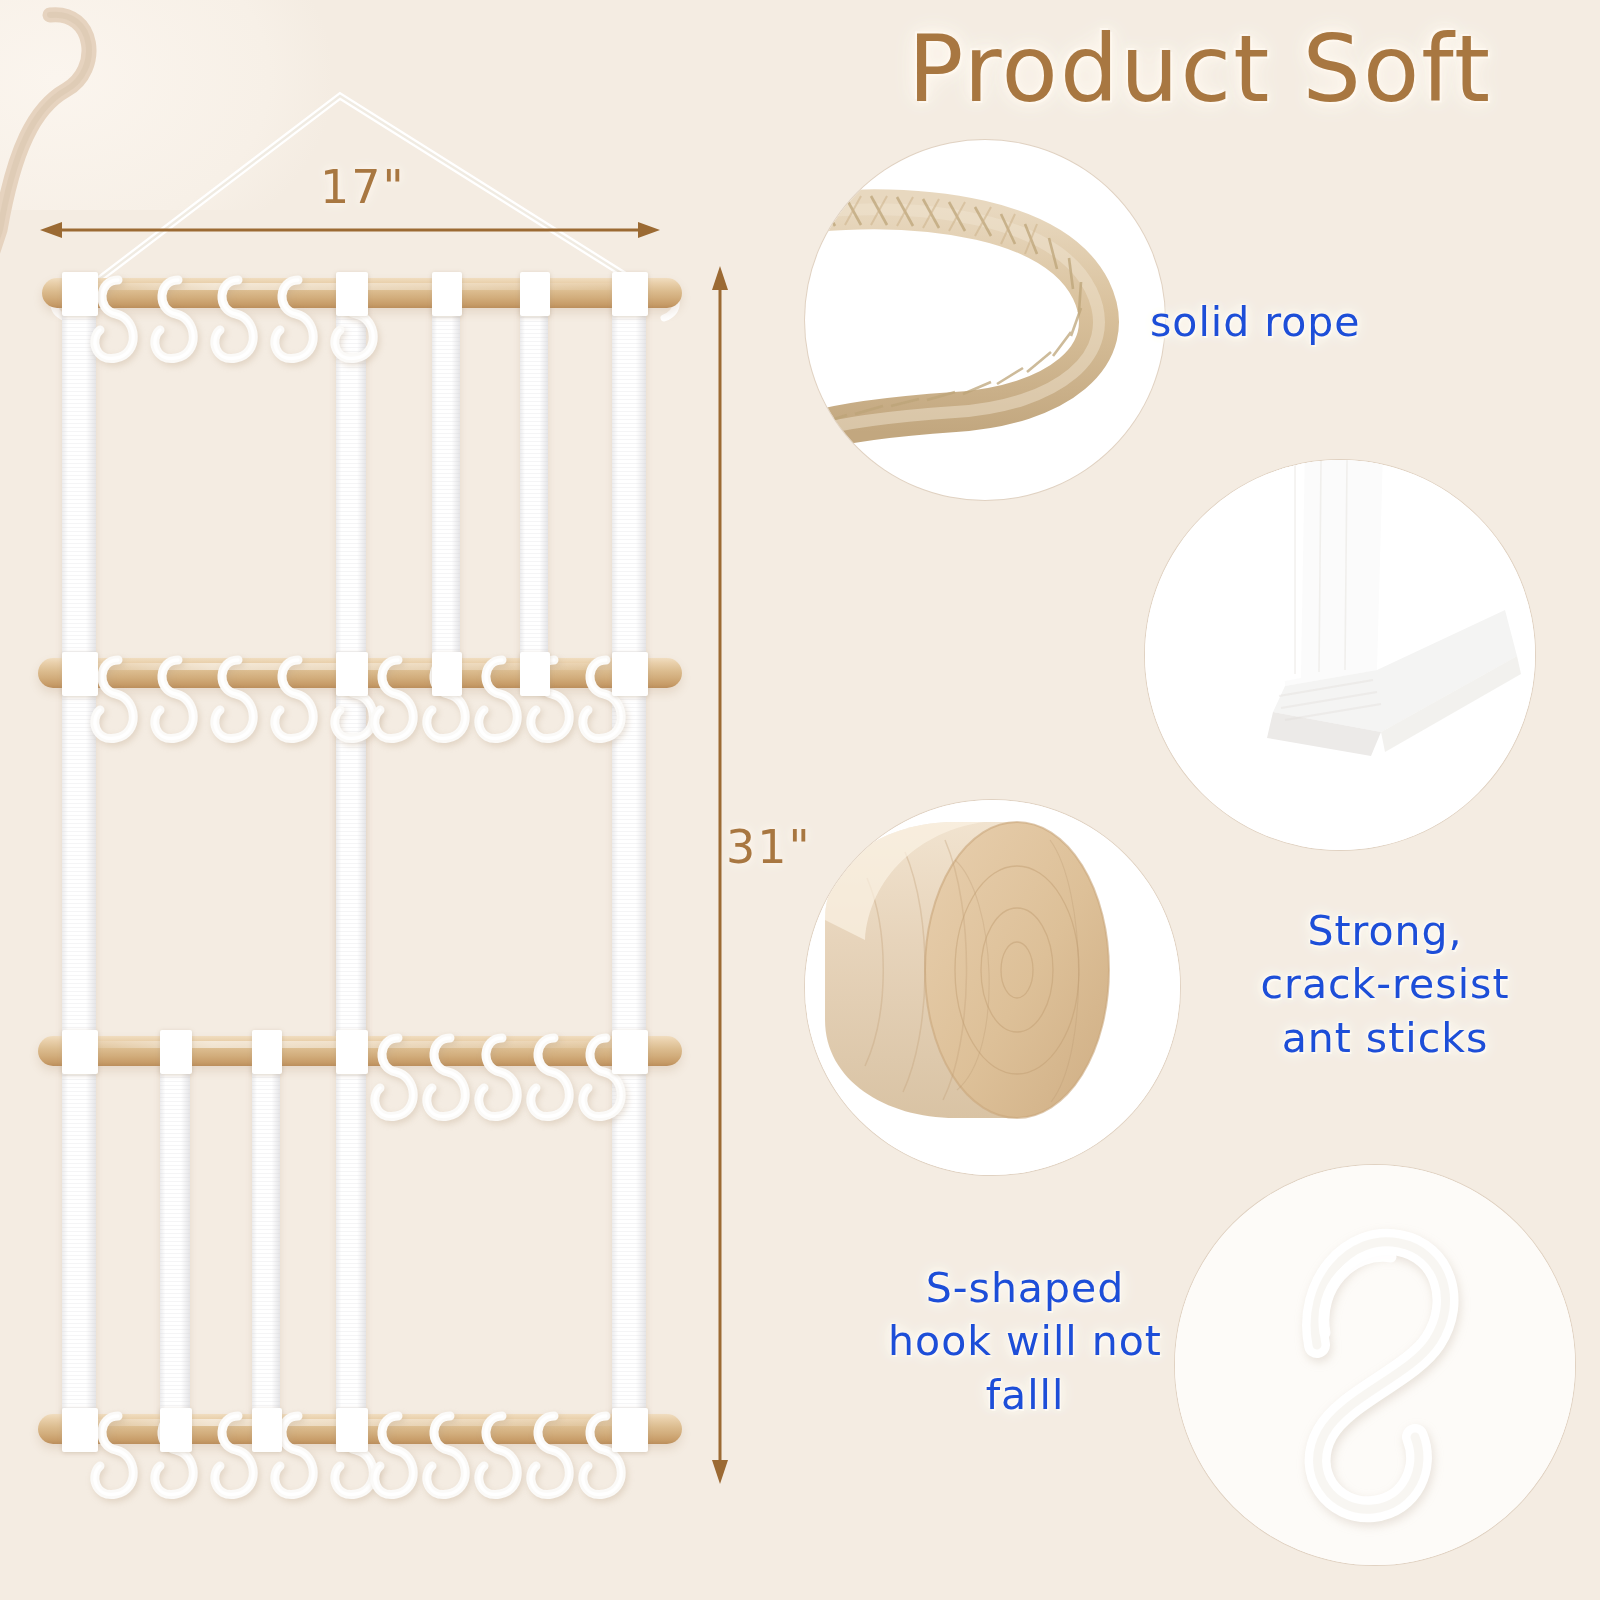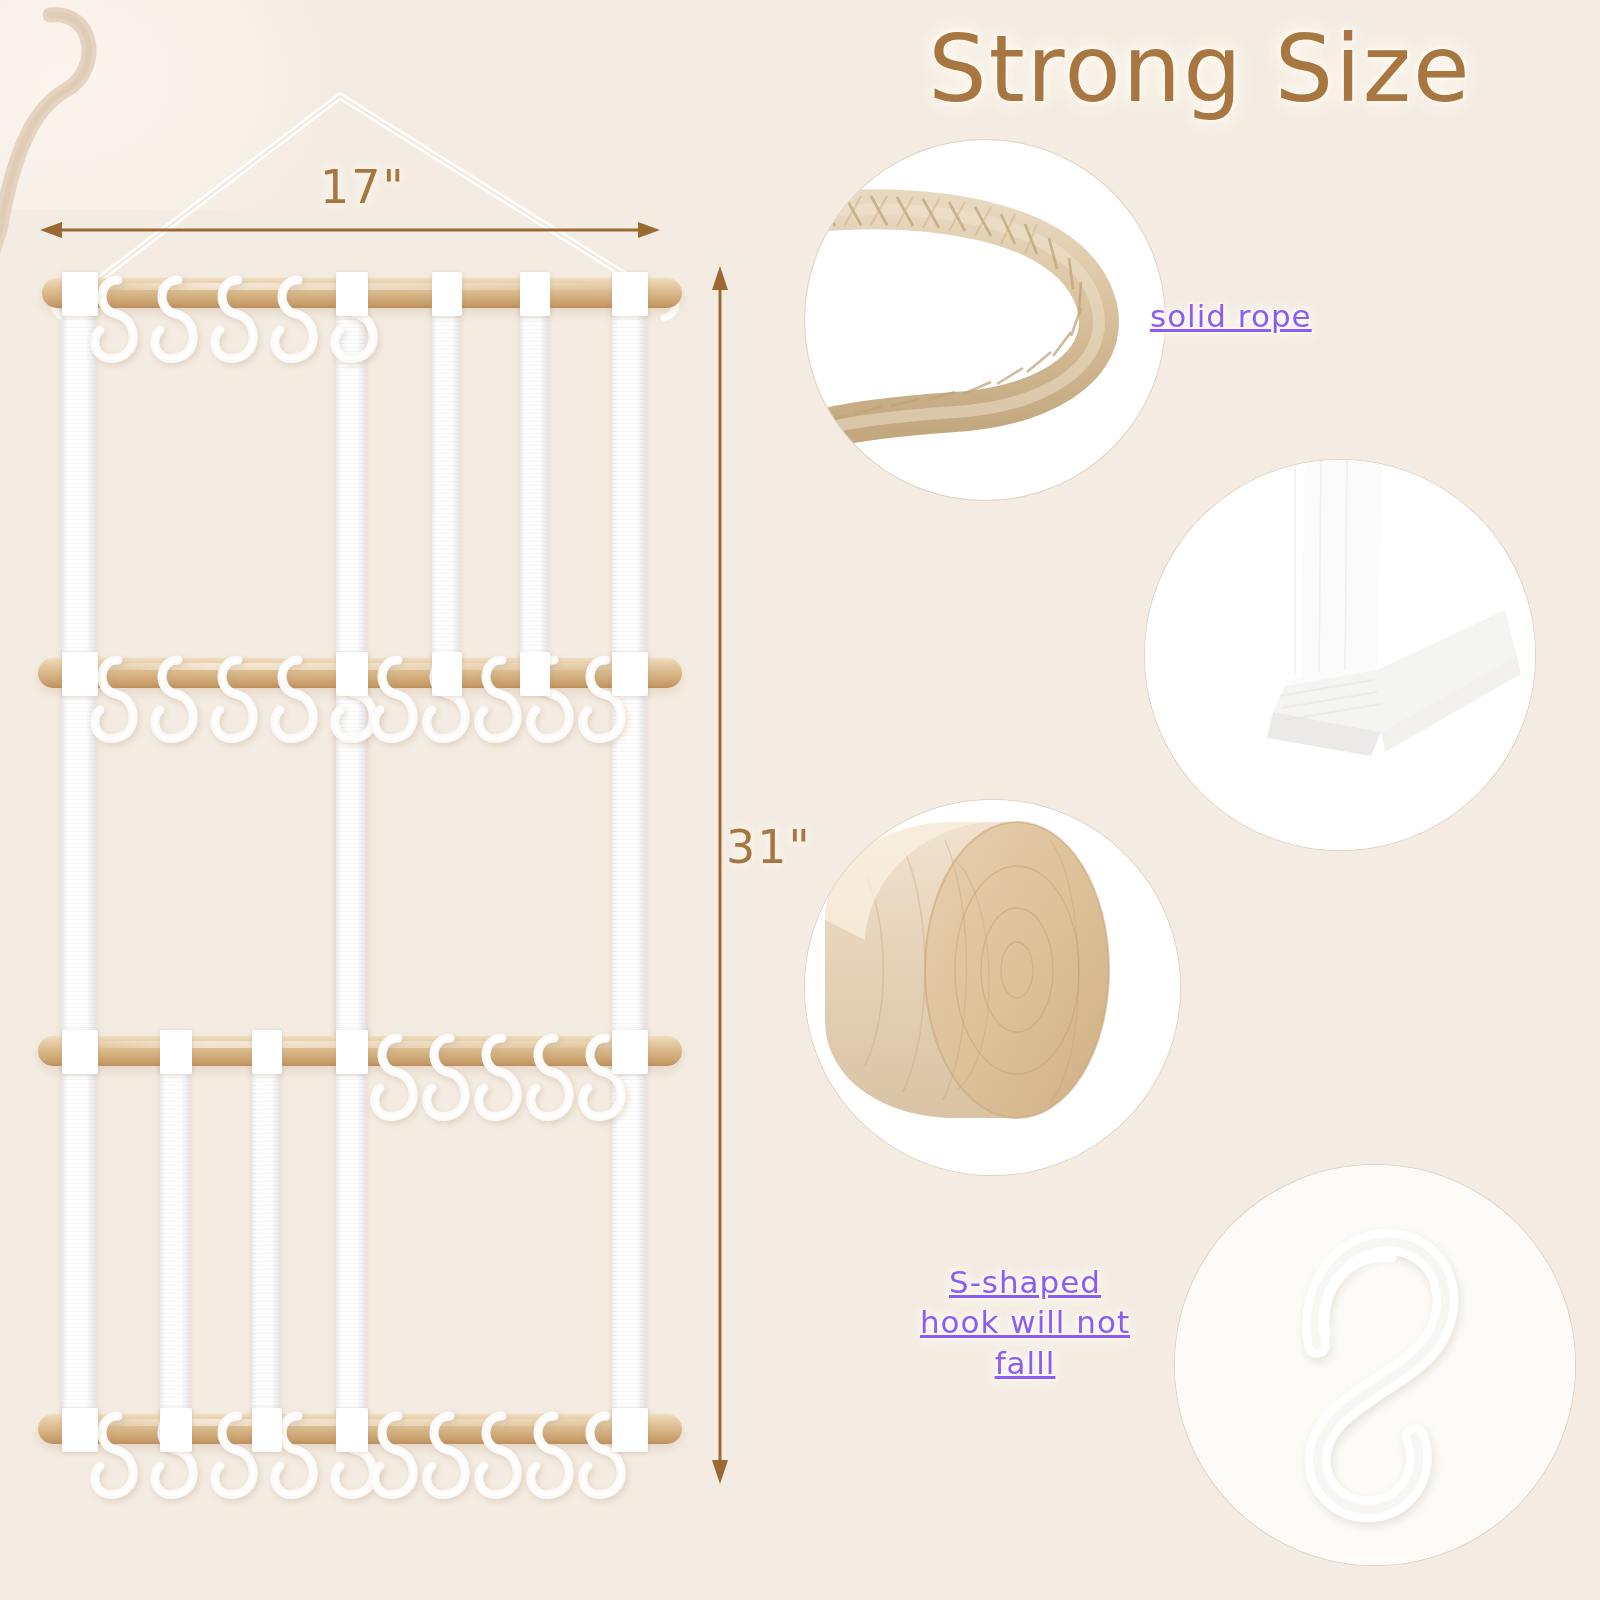--- a/index.html
+++ b/index.html
@@ -31,31 +31,30 @@
     color:#a87741;
     text-shadow:
       0 0 10px #fff8ef, 0 0 18px #fff8ef, 0 0 26px #fff8ef,
       2px 2px 0 #fdf7f0, -2px -2px 0 #fdf7f0;
     white-space:nowrap;
   }
 
   
   .cap{
     position:absolute;
-    color:#8b5cf6;
-    font-size:31px;
+    color:#1d4ed8;
+    font-size:41px;
     line-height:1.30;
     letter-spacing:1px;
     text-align:center;
     font-family:"DejaVu Sans", sans-serif;
     text-shadow:
       0 0 8px #fffaf3, 0 0 14px #fffaf3, 0 0 20px #fffaf3,
       1.5px 1.5px 0 #fdf8f1, -1.5px -1.5px 0 #fdf8f1;
     white-space:pre-line;
-    text-decoration:underline;
   }
   #cap-rope   { left:1150px; top:296px;  width:330px; text-align:left;}
   #cap-sliver { left:790px;  top:598px;  width:350px; }
   #cap-stick  { left:1185px; top:905px;  width:400px; }
   #cap-hook   { left:845px;  top:1262px; width:360px; }
 
   
   .circle{
     position:absolute; border-radius:50%; overflow:hidden;
     background:#fff;
@@ -120,21 +119,21 @@
   
   .hanger{ position:absolute; left:-10px; top:-10px; width:250px; height:300px; }
 </style>
 </head>
 <body>
 
 <div id="canvas">
 
   <div class="corner-blob"></div>
 
-  <div class="title" id="page-title">Strong Size</div>
+  <div class="title" id="page-title">Product Soft</div>
 
   <div id="product">
 
     <svg class="hanger" viewBox="0 0 250 300">
       <path d="M 60 25 C 105 20 112 80 76 100 C 44 118 24 160 10 240 L -20 330" fill="none" stroke="#e6d3bf" stroke-width="15" stroke-linecap="round"></path>
       <path d="M 60 25 C 105 20 112 80 76 100 C 44 118 24 160 10 240 L -20 330" fill="none" stroke="#d8c6ae" stroke-width="6" stroke-linecap="round" opacity=".55"></path>
     </svg>
 
     <svg class="cord" viewBox="0 0 780 340">
       <path d="M 72 300 L 340 96 L 658 296" fill="none" stroke="#ffffff" stroke-width="7" stroke-linecap="round"></path>
@@ -423,20 +422,23 @@
         <ellipse cx="212" cy="170" rx="36" ry="62"></ellipse>
         <ellipse cx="212" cy="170" rx="16" ry="28"></ellipse>
       </g>
       <g opacity=".30" stroke="#bb9970" stroke-width="1.1" fill="none">
         <path d="M 150 60 C 190 95 200 250 152 290"></path>
         <path d="M 245 40 C 282 90 284 254 246 302"></path>
       </g>
       <path d="M 20 120 C 20 60 80 22 150 22 L 180 22 C 115 30 64 78 60 140 Z" fill="#fbf2e4" opacity=".7"></path>
     </svg>
   </div>
+  <div class="cap" id="cap-stick">Strong,
+crack-resist
+ant sticks</div>
 
   <div class="circle" id="circ-hook">
     <svg class="circ-inner" viewBox="0 0 400 400">
       <rect x="0" y="0" width="400" height="400" fill="#fdfbf8"></rect>
       <path d="M 142 180 C 130 118 176 68 224 78 C 268 86 284 136 258 176
                C 236 210 170 232 150 268 C 128 308 158 348 198 344
                C 236 340 252 302 240 272" fill="none" stroke="#ffffff" stroke-width="26" stroke-linecap="round" style="filter:drop-shadow(2px 4px 5px rgba(180,160,140,.28));"></path>
       <path d="M 142 180 C 130 118 176 68 224 78 C 268 86 284 136 258 176
                C 236 210 170 232 150 268 C 128 308 158 348 198 344
                C 236 340 252 302 240 272" fill="none" stroke="#f2eee8" stroke-width="9" stroke-linecap="round" opacity=".55"></path>

